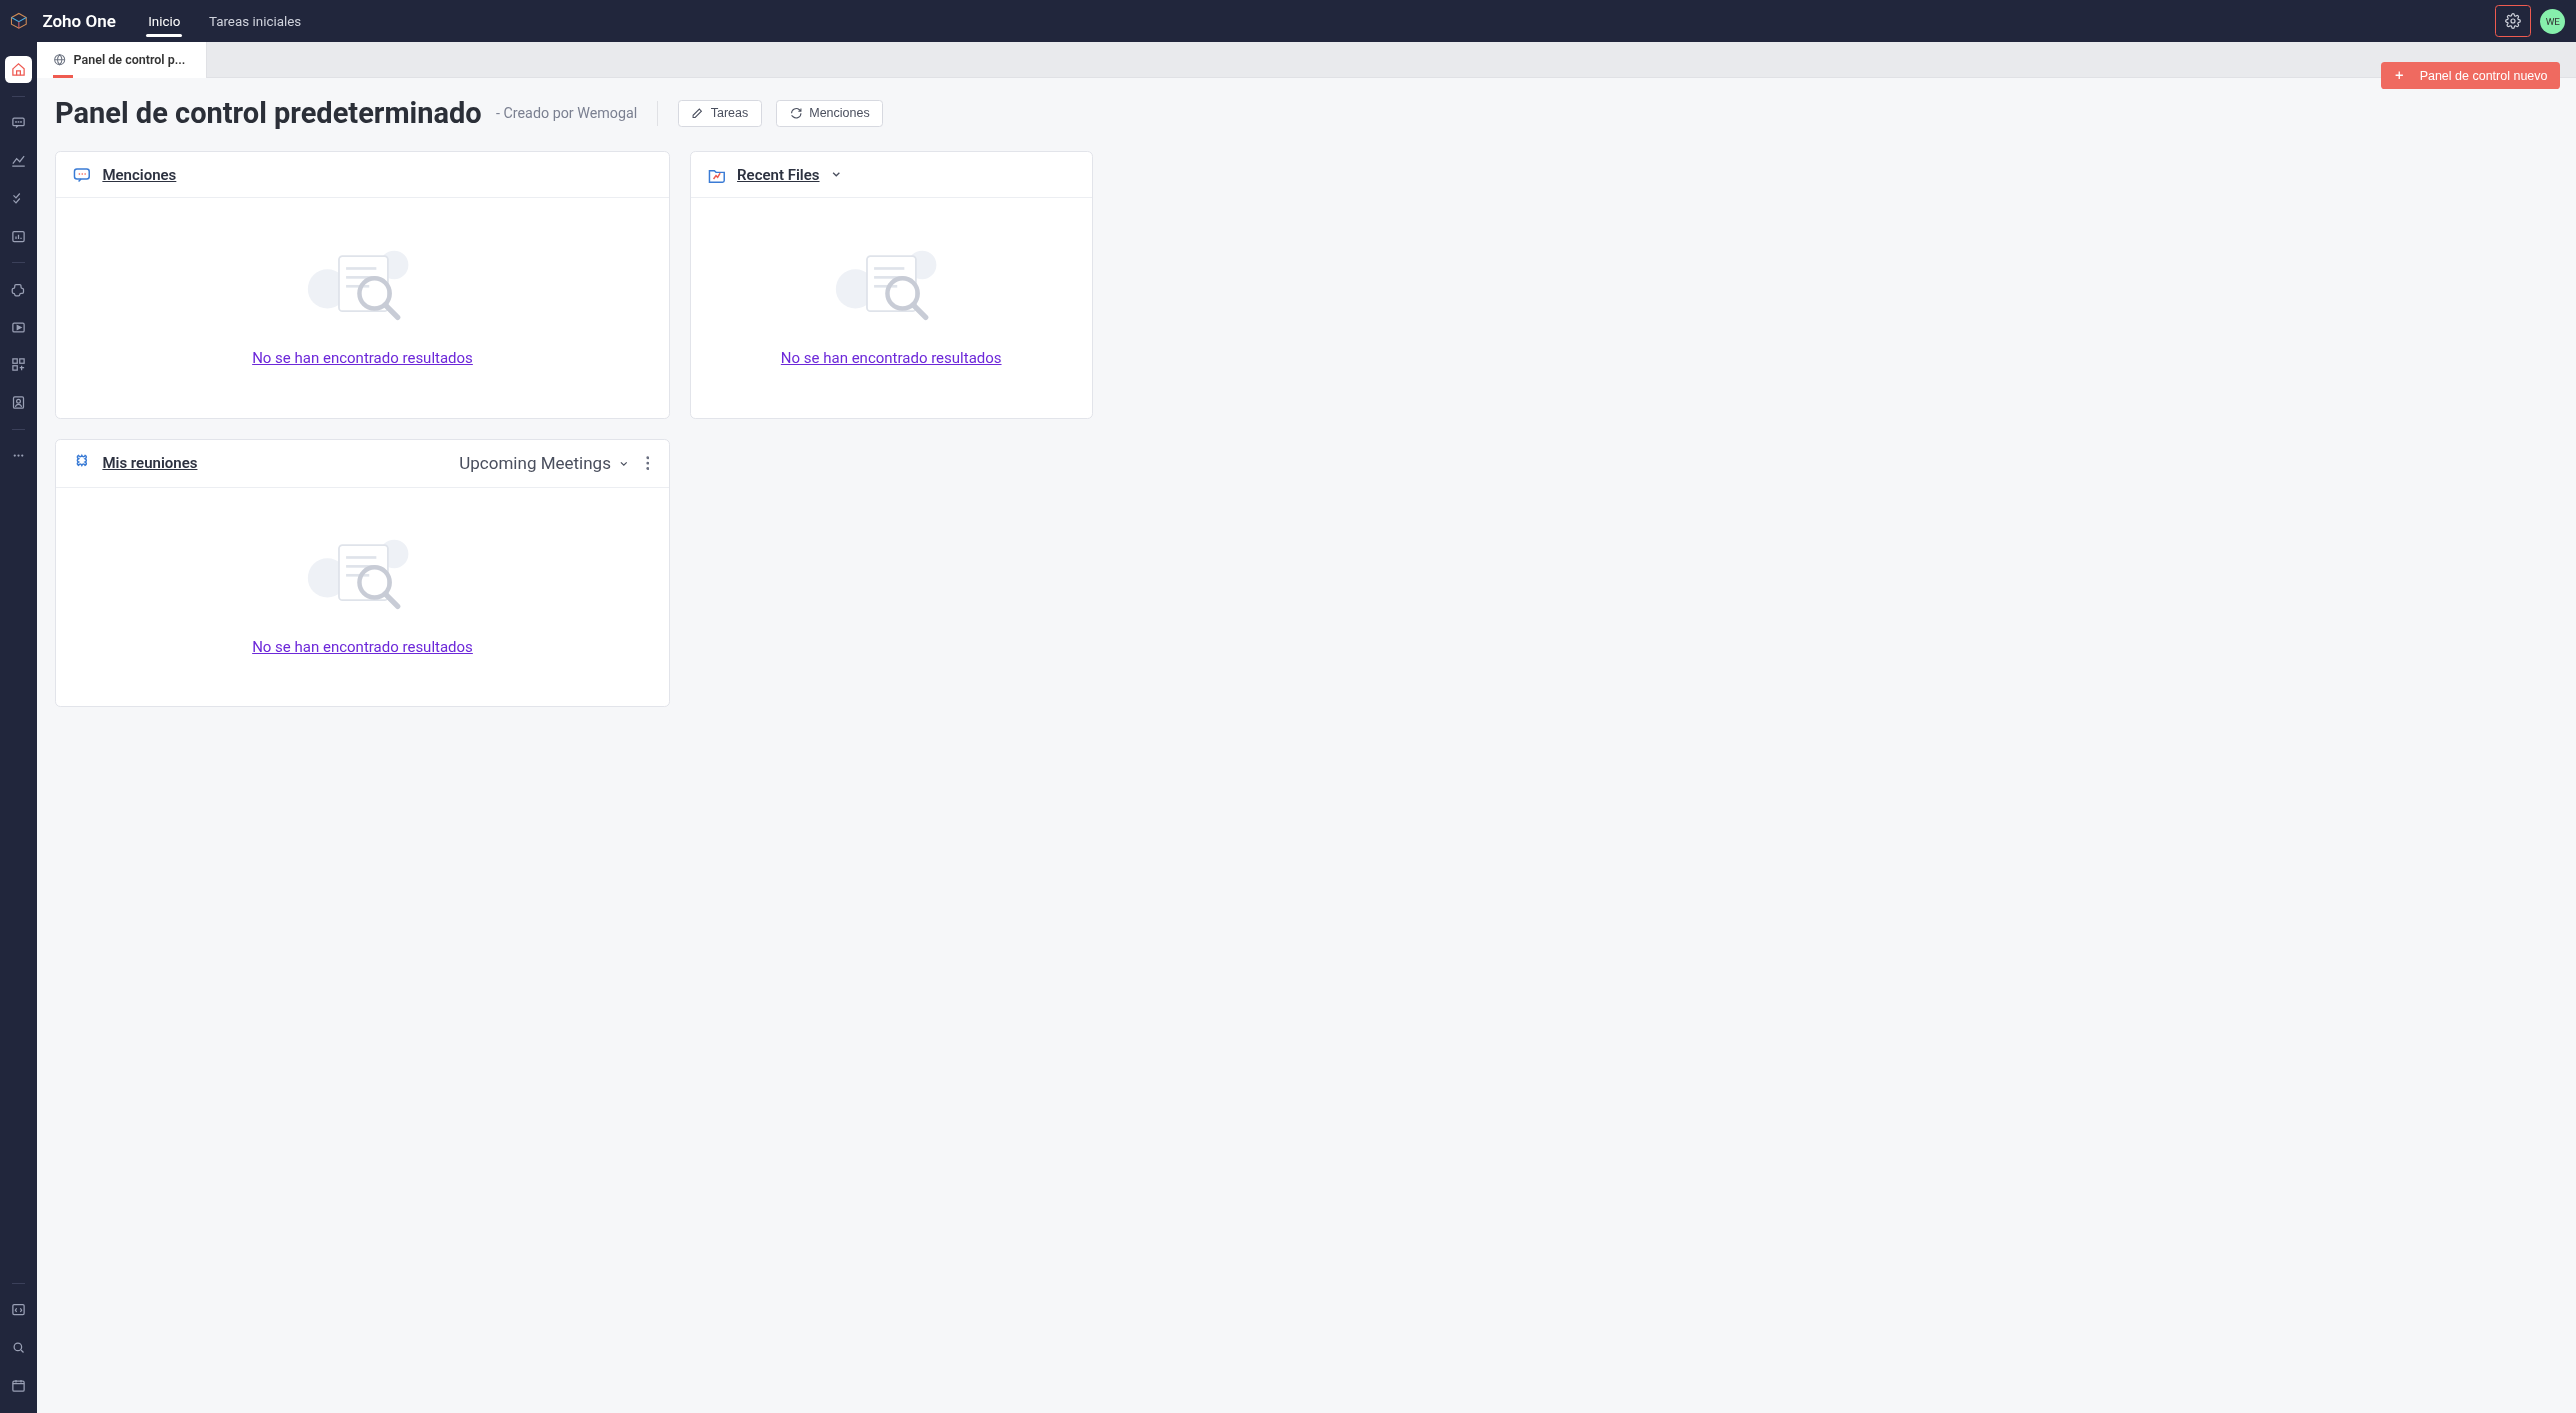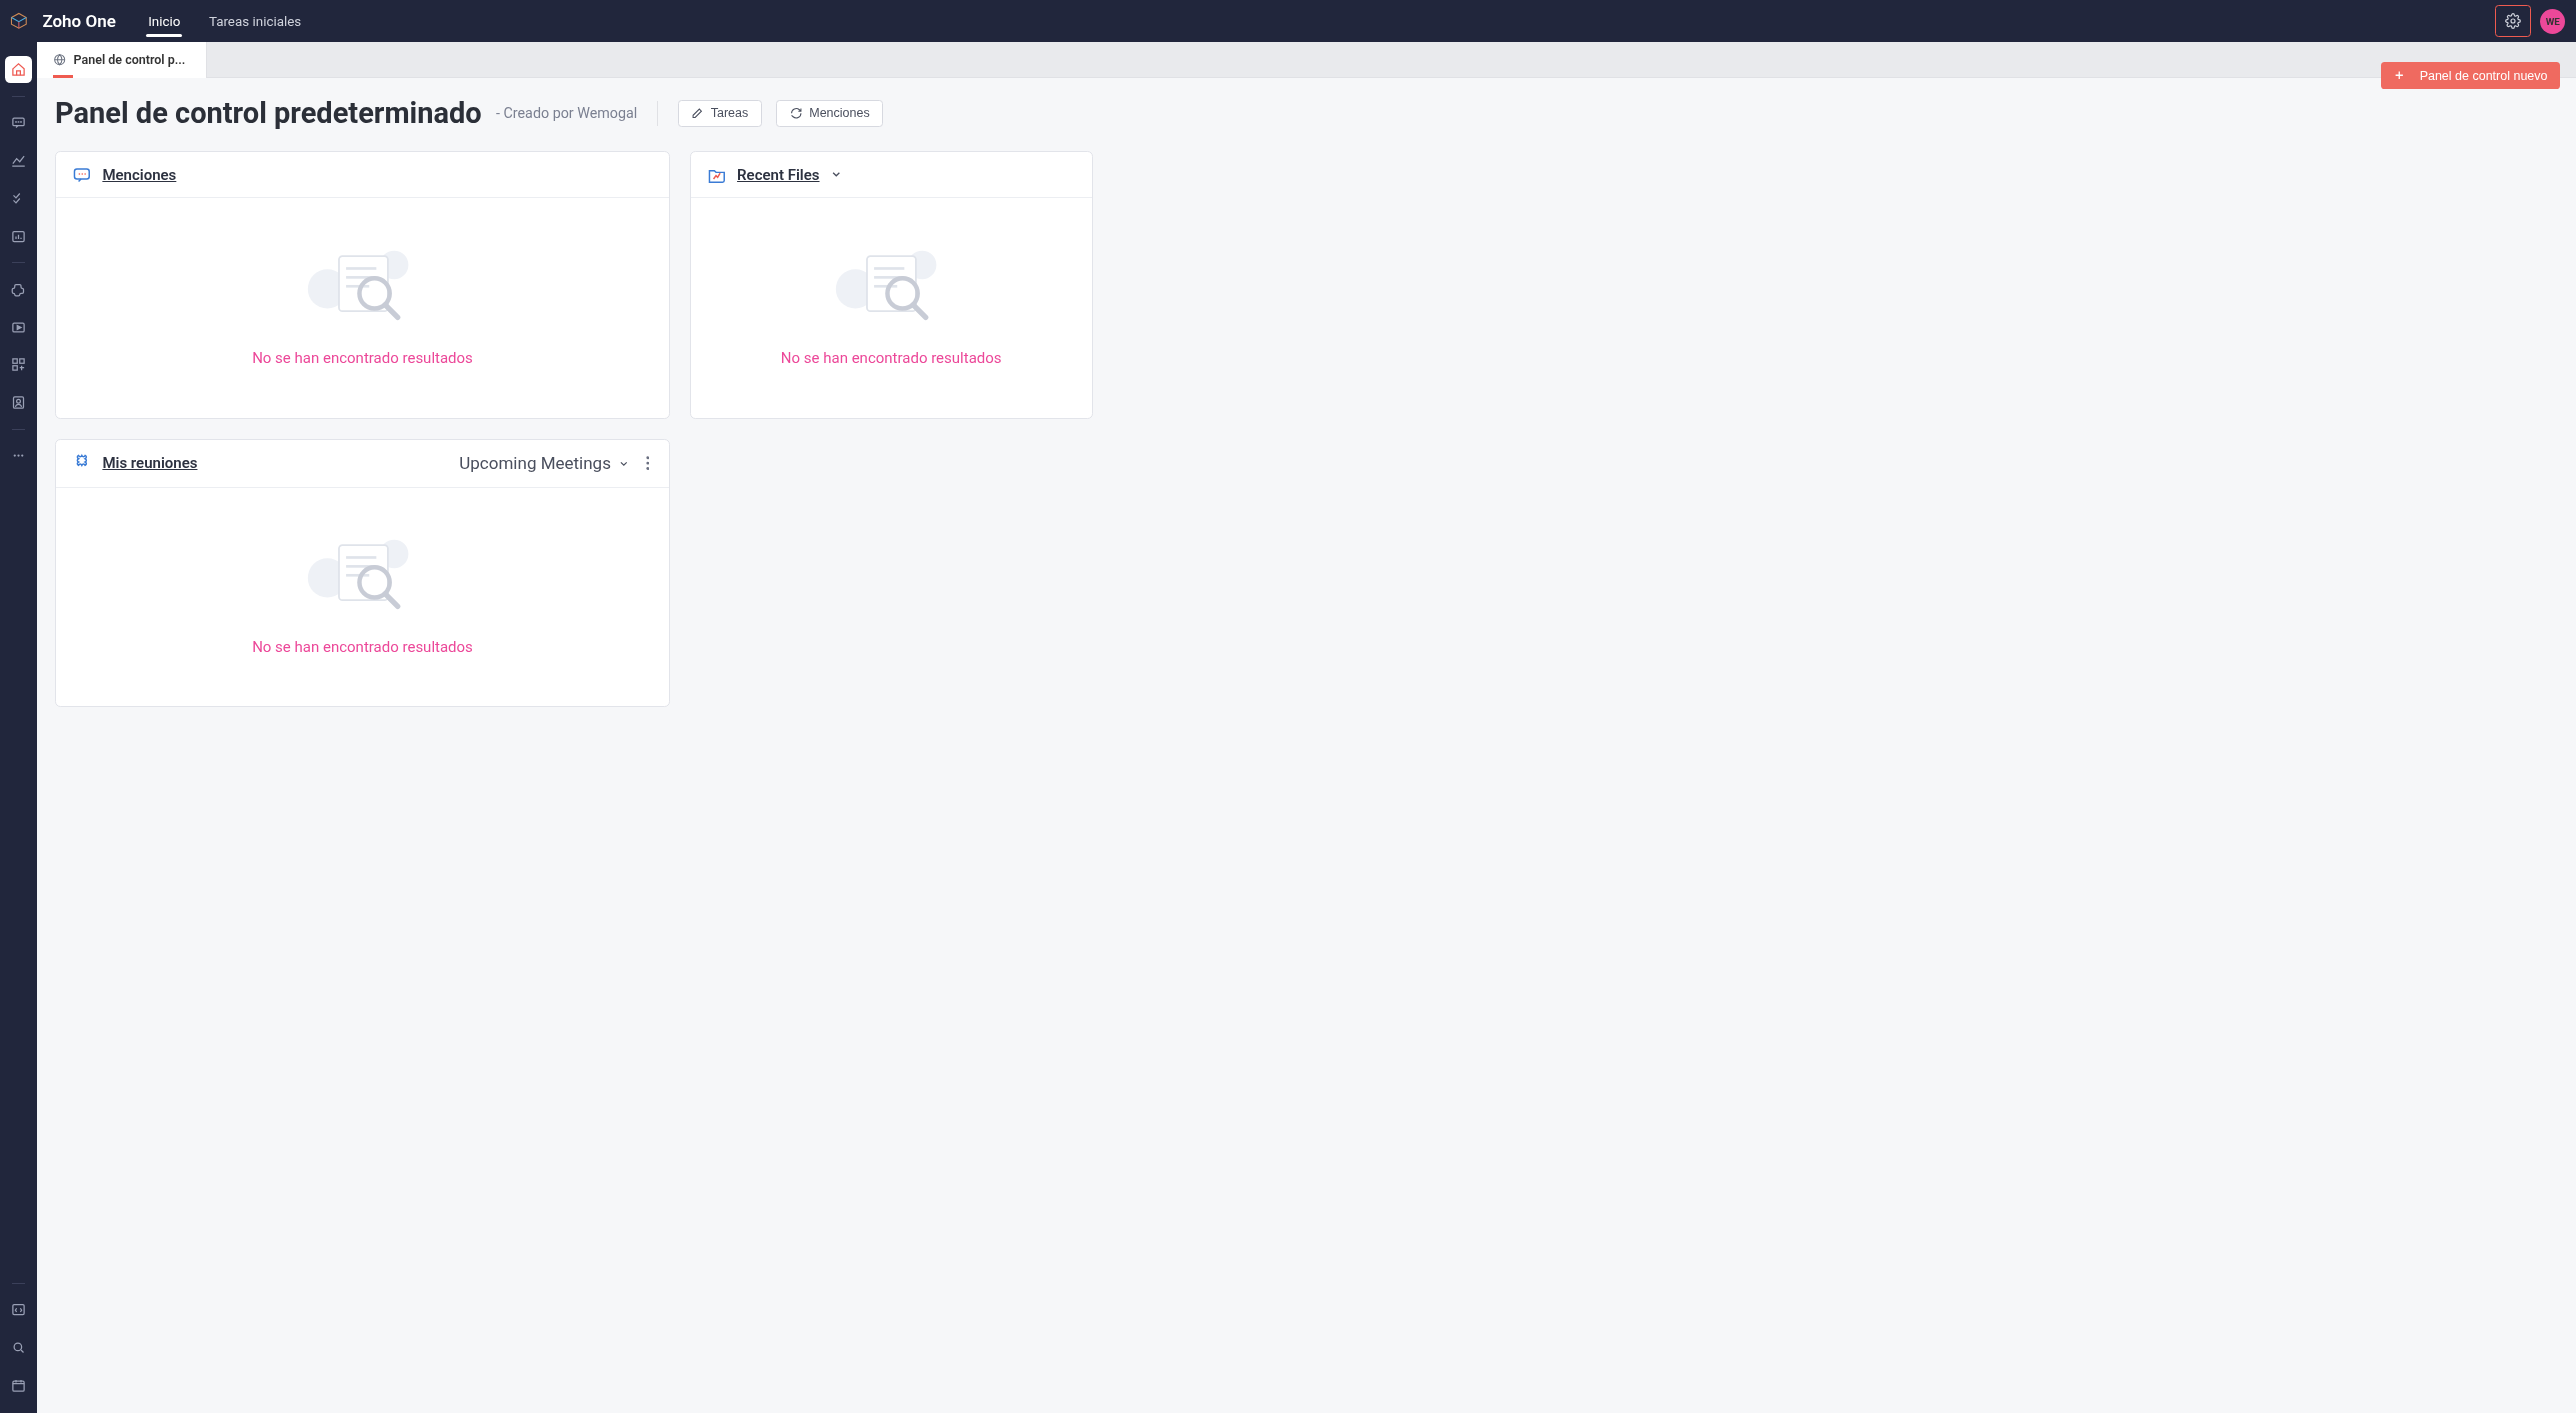--- a/index.html
+++ b/index.html
@@ -31,22 +31,22 @@
     content:""; position:absolute; left:12.5px; right:12.5px; bottom:5.4px;
     height:2.7px; background:#fff; border-radius:1.8px;
   }
   .topbar .spacer { flex:1; }
   .topbar .settings-wrap {
     border:1.8px solid #ef5b50; border-radius:3.6px; width:36px; height:32px;
     display:flex; align-items:center; justify-content:center; margin-right:9px;
   }
   .topbar .gear, .topbar .avatar { cursor:pointer; }
   .topbar .avatar {
-    width:25px; height:25px; border-radius:50%; background:#ec4899; color:#333;
-    font-size:9.8px; font-weight:700; display:flex; align-items:center; justify-content:center;
+    width:25px; height:25px; border-radius:50%; background:#86efac; color:#333;
+    font-size:9.8px; font-weight:400; display:flex; align-items:center; justify-content:center;
   }
 
   
   .leftbar {
     position:fixed; top:42px; left:0; bottom:0; width:37px; background:#21263c;
     display:flex; flex-direction:column; align-items:center; padding-top:9px;
   }
   .leftbar .nav-icon {
     width:27px; height:27px; margin:5.4px 0; border-radius:5.4px;
     display:flex; align-items:center; justify-content:center;
@@ -118,21 +118,21 @@
   .card-h .ctitle { font-size:15px; font-weight:600; color:#2d3240;text-decoration:underline; }
   .card-h .right { margin-left:auto; display:flex; align-items:center; gap:12.5px; }
   .card-h .dropdown {
     display:flex; align-items:center; gap:7.2px; font-size:17px; color:#4a4f5e; cursor:pointer;
   }
   .card-h .kebab { cursor:pointer; color:#6a6f80; padding:3.6px; }
   .card-body {
     flex:1; display:flex; flex-direction:column; align-items:center; justify-content:center;
     padding:27px 18px 36px; gap:19.7px; color:#4a4f5e;
   }
-  .empty-text { font-size:15px; color:#ec4899; }
+  .empty-text { font-size:15px; color:#6d28d9;text-decoration:underline; }
 
   .card.short{ min-height:233px; }
 
   
   .empty-ill { width:116px; height:89px; position:relative; }
   svg { display:block; }
 </style>
 </head>
 <body>
 

